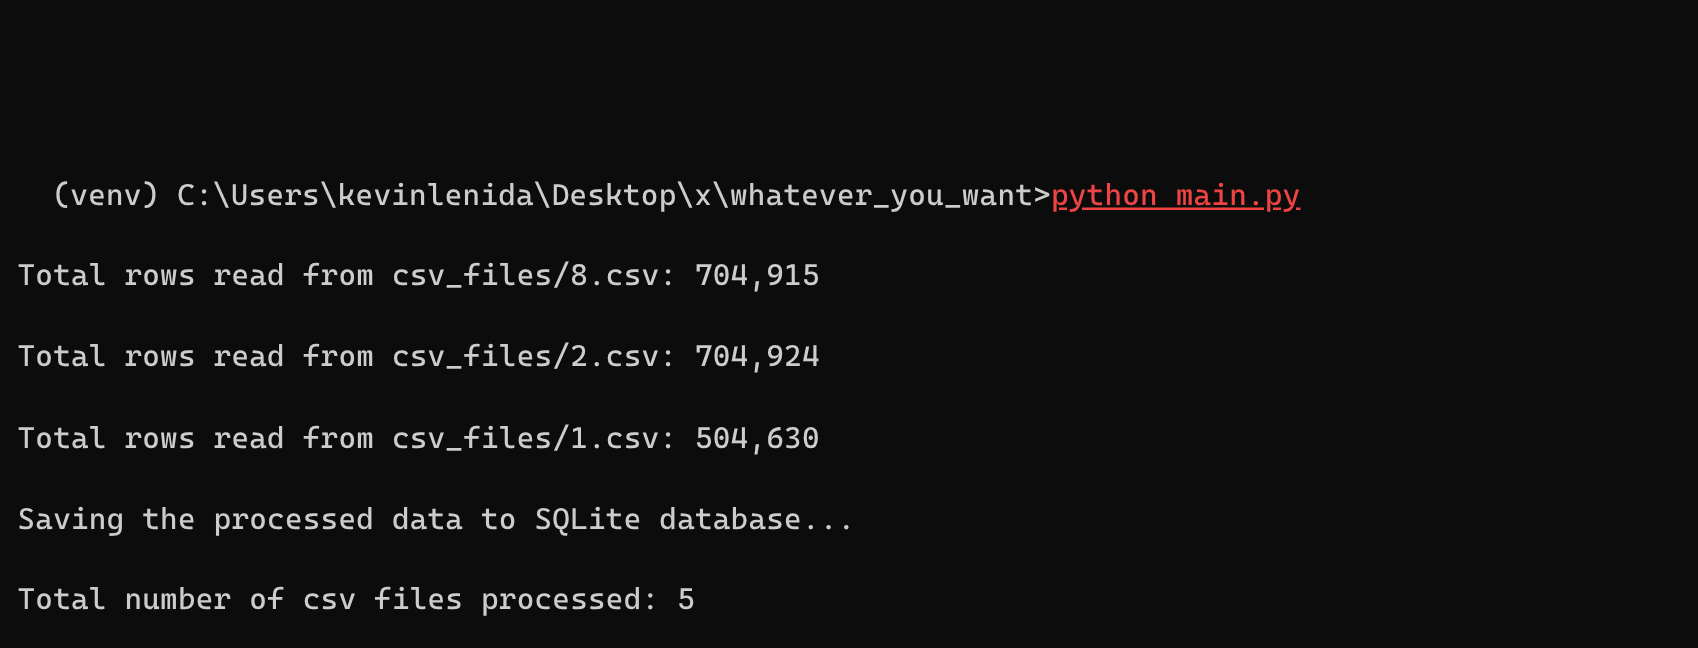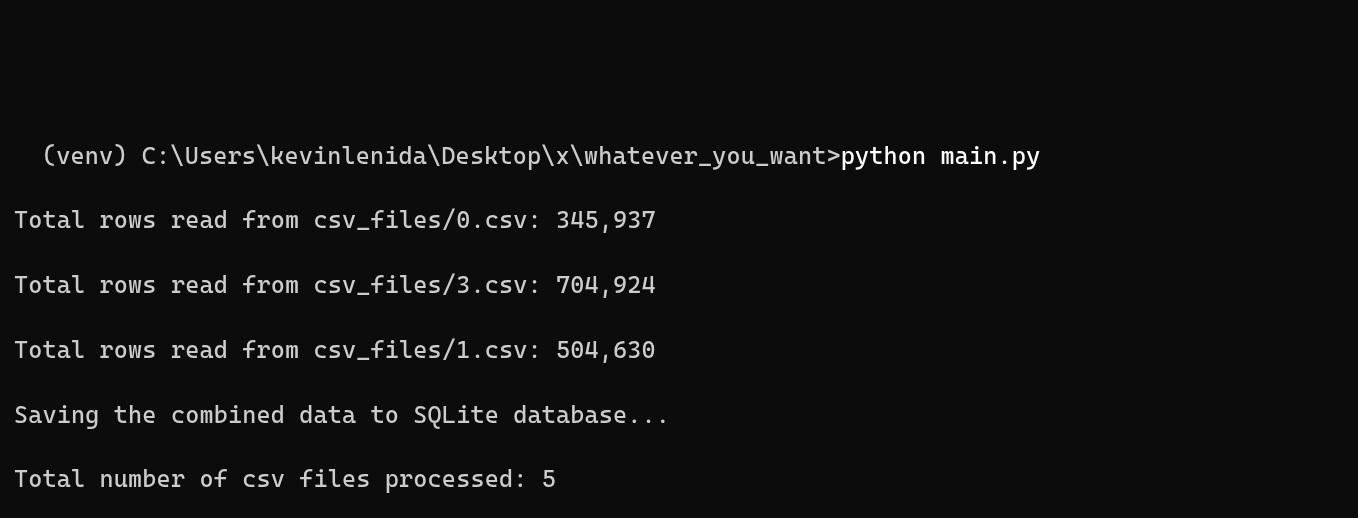--- a/index.html
+++ b/index.html
@@ -24,36 +24,37 @@
       display: block;
     }
     .prompt-env {
       color: #cccccc;
       margin-left: 28px;
     }
     .prompt-path {
       color: #cccccc;
     }
     .command {
-      color: #ffffff;
+      color: #ef4444;
+      text-decoration: underline;
     }
     .output {
       color: #cccccc;
     }
   </style>
 </head>
 <body>
 
 
 
 <div class="terminal-line"><span class="prompt-env">(venv) </span><span class="prompt-path">C:\Users\kevinlenida\Desktop\x\whatever_you_want&gt;</span><span class="command">python main.py</span></div>
-<div class="terminal-line output">Total rows read from csv_files/0.csv: 345,937</div>
-<div class="terminal-line output">Total rows read from csv_files/3.csv: 704,924</div>
+<div class="terminal-line output">Total rows read from csv_files/8.csv: 704,915</div>
+<div class="terminal-line output">Total rows read from csv_files/2.csv: 704,924</div>
 <div class="terminal-line output">Total rows read from csv_files/1.csv: 504,630</div>
-<div class="terminal-line output">Saving the combined data to SQLite database...</div>
+<div class="terminal-line output">Saving the processed data to SQLite database...</div>
 <div class="terminal-line output">Total number of csv files processed: 5</div>
 
 
 
 
 
 
 
 
 

